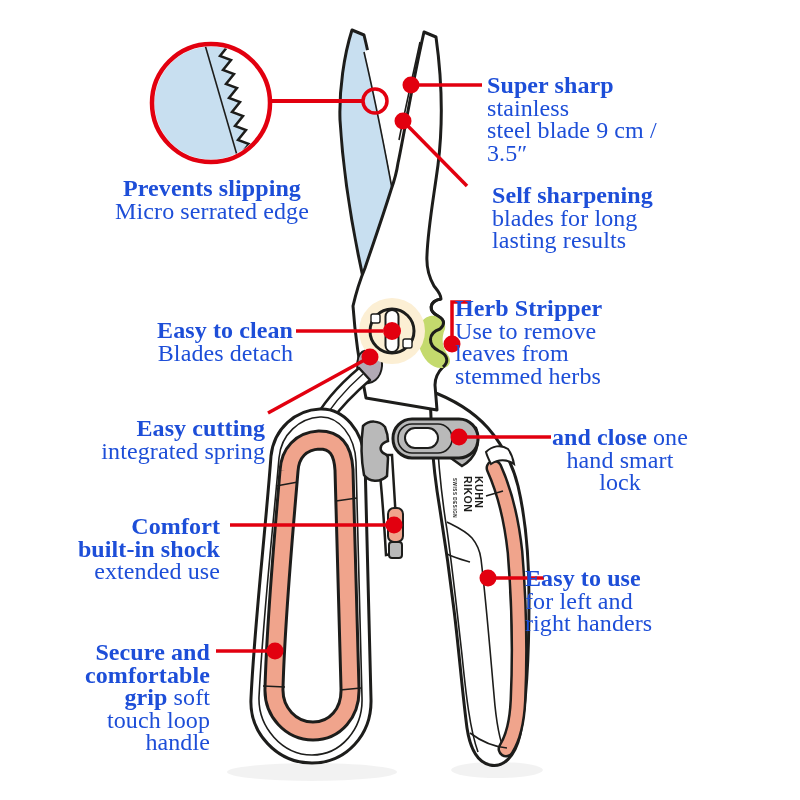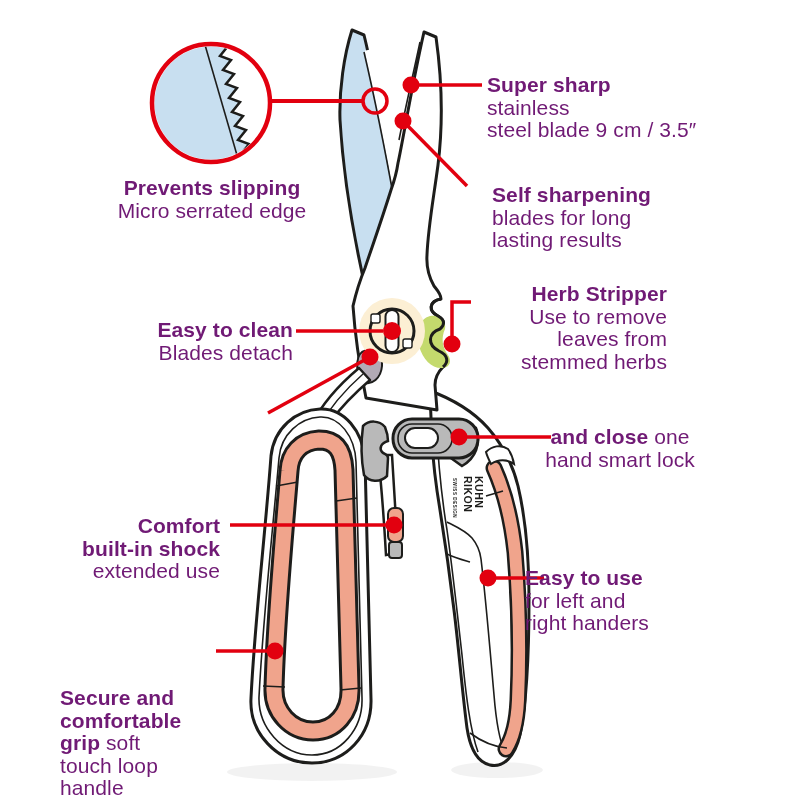--- a/index.html
+++ b/index.html
@@ -1,20 +1,20 @@
 <!DOCTYPE html>
 <html><head>
 <meta charset="utf-8">
 <style>
   html,body{margin:0;padding:0;background:#fff;}
   #stage{position:relative;width:800px;height:800px;background:#fff;overflow:hidden;
          font-family:"Liberation Sans",sans-serif;}
   #art{position:absolute;left:0;top:0;}
   #labels{position:absolute;left:0;top:0;width:800px;height:800px;pointer-events:none;}
-  .label{position:absolute;font-size:21px;line-height:22.5px;color:#701a75;letter-spacing:.1px;}
+  .label{position:absolute;font-size:24px;line-height:22.5px;color:#1d4ed8;letter-spacing:.1px;font-family:Liberation Serif, serif;}
   .label .b{font-weight:700;}
   .brandtxt{font-family:"Liberation Sans",sans-serif;font-weight:700;fill:#1d1d1b;}
 </style>
 </head>
 <body>
 
 <div id="stage">
 
 <svg id="art" width="800" height="800" viewBox="0 0 800 800">
   <defs>
@@ -166,40 +166,44 @@
       </div>
       <div class="label" style="left: 487px; top: 74px; width: 210px; text-align: left;">
         <div><span class="b">Super sharp</span><span> stainless</span></div>
         <div><span>steel blade 9 cm / 3.5″</span></div>
       </div>
       <div class="label" style="left: 476px; top: 184px; width: 190px; text-align: left; margin-left: 16px;">
         <div><span class="b">Self sharpening</span></div>
         <div><span>blades for long</span></div>
         <div><span>lasting results</span></div>
       </div>
-      <div class="label" style="left: 455px; top: 283px; width: 212px; text-align: right;">
+      <div class="label" style="left: 455px; top: 297px; width: 212px; text-align: left;">
         <div><span class="b">Herb Stripper</span></div>
         <div><span>Use to remove</span></div>
         <div><span>leaves from</span></div>
         <div><span>stemmed herbs</span></div>
       </div>
       <div class="label" style="left: 140px; top: 319px; width: 153px; text-align: right;">
         <div><span class="b">Easy to clean</span></div>
         <div><span>Blades detach</span></div>
       </div>
+      <div class="label" style="left: 90px; top: 417px; width: 175px; text-align: right;">
+        <div><span class="b">Easy cutting</span></div>
+        <div><span>integrated spring</span></div>
+      </div>
       <div class="label" style="left: 545px; top: 426px; width: 150px; text-align: center;">
         <div><span class="b">and close</span><span> one</span></div>
         <div><span>hand smart lock</span></div>
       </div>
       <div class="label" style="left: 70px; top: 515px; width: 150px; text-align: right;">
         <div><span class="b">Comfort</span></div>
         <div><span class="b">built-in shock</span></div>
         <div><span>extended use</span></div>
       </div>
-      <div class="label" style="left: 60px; top: 641px; width: 150px; text-align: left; margin-top: 46px;">
+      <div class="label" style="left: 60px; top: 641px; width: 150px; text-align: right;">
         <div><span class="b">Secure and</span></div>
         <div><span class="b">comfortable</span></div>
         <div><span class="b">grip</span><span> soft</span></div>
         <div><span>touch loop</span></div>
         <div><span>handle</span></div>
       </div>
       <div class="label" style="left: 525px; top: 567px; width: 160px; ">
         <div><span class="b">Easy to use</span></div>
         <div><span>for left and</span></div>
         <div><span>right handers</span></div>

